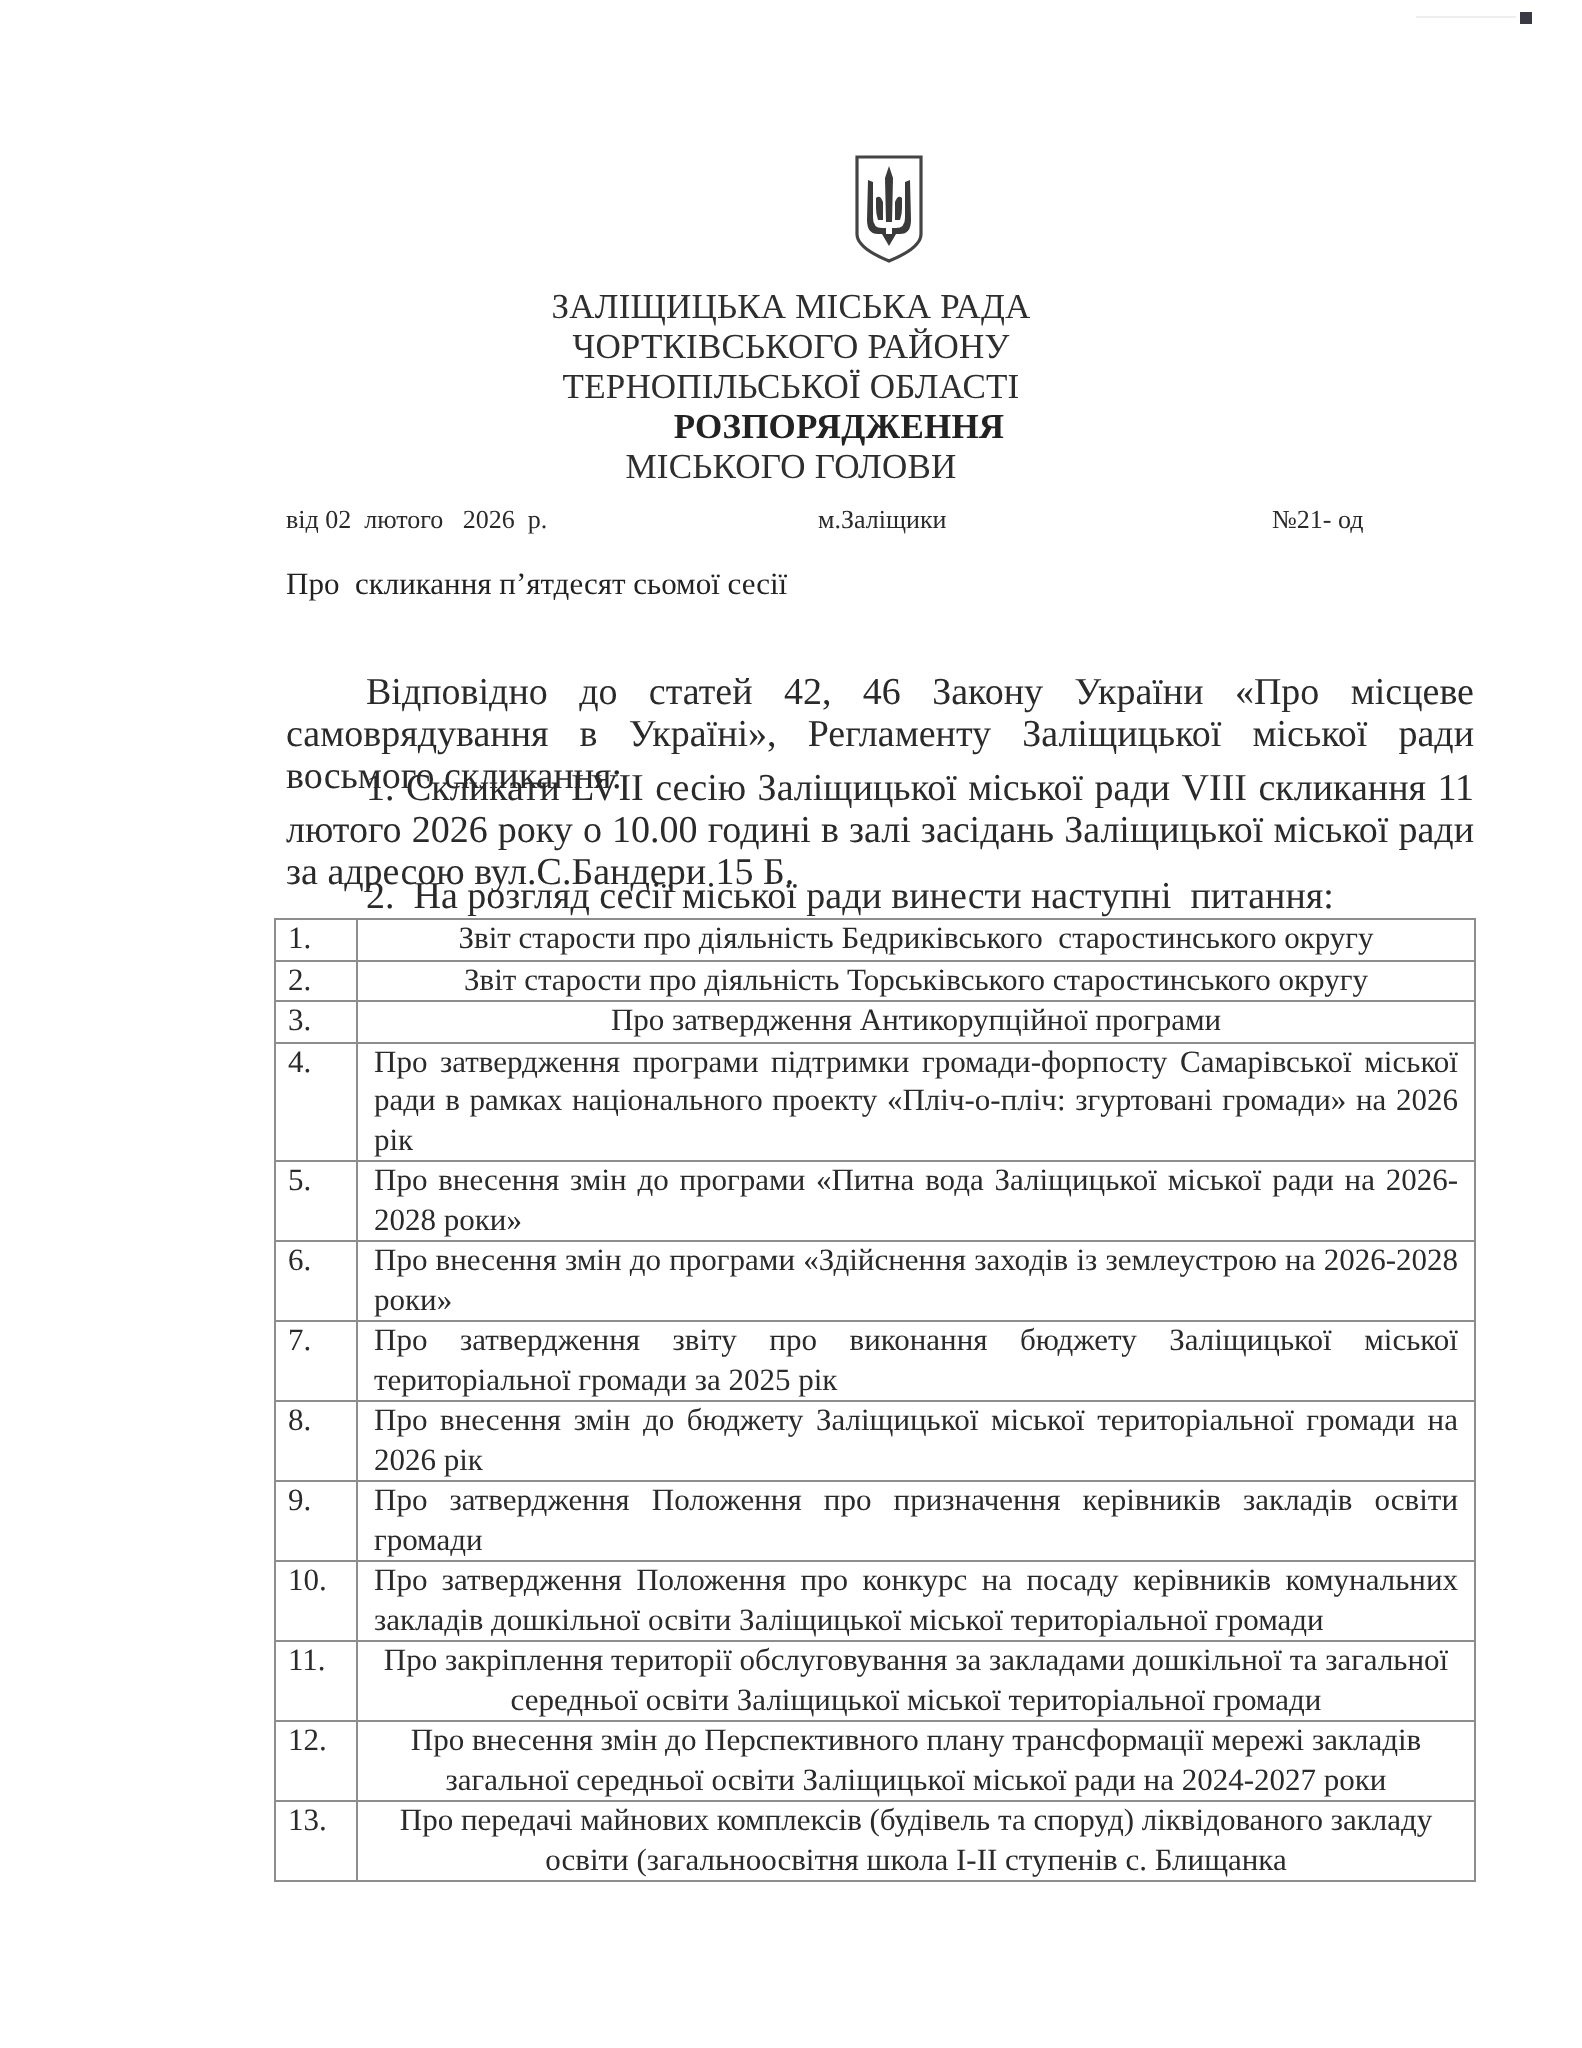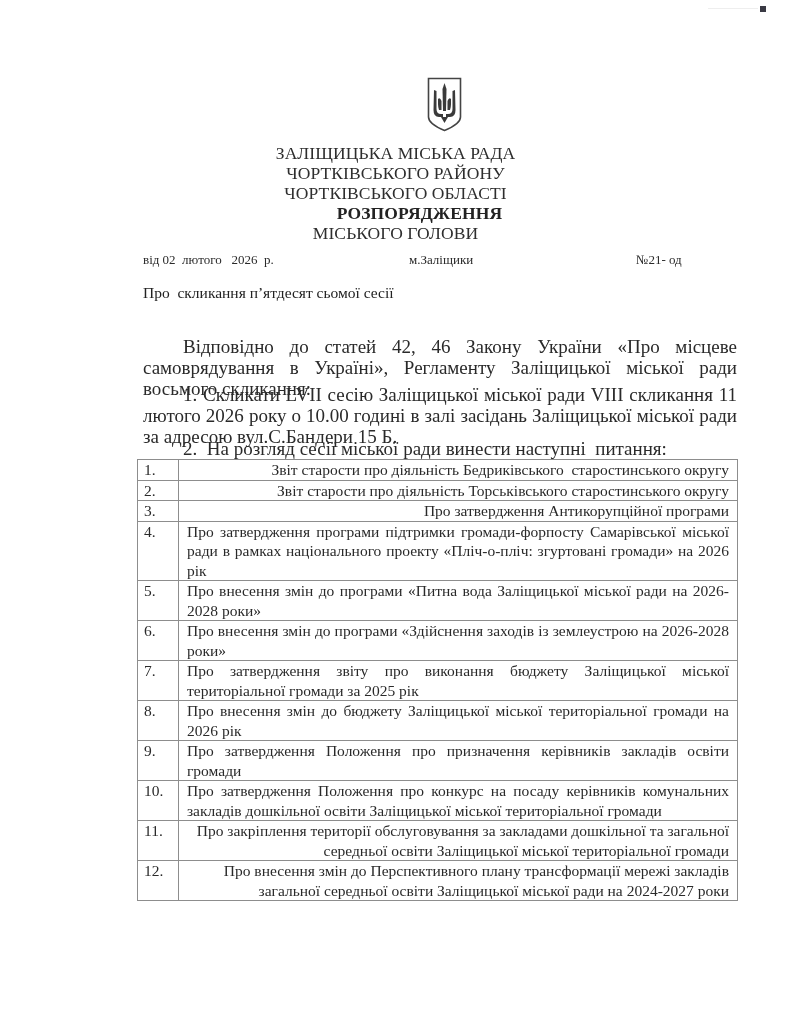--- a/index.html
+++ b/index.html
@@ -22,42 +22,42 @@
   .meta.num { left: 636px; }
 
   .subject { position: absolute; left: 143px; top: 283px; font-size: 15.5px; font-weight: normal; line-height: 20px; color: #222; }
 
   .para { position: absolute; left: 143px; width: 594px; font-size: 19px; line-height: 21px; text-align: justify; color: #2a2a2a; }
 
   table.agenda { position: absolute; left: 137px; top: 459px; width: 601px; border-collapse: collapse; font-size: 15.5px; color: #2a2a2a; }
   table.agenda td { border: 1px solid #8d8d8d; vertical-align: top; line-height: 19.5px; padding: 0 6px 0 6px; }
   table.agenda td.num { width: 28px; padding-left: 6px; }
   table.agenda td.txt { text-align: justify; padding-left: 8px; padding-right: 8px; }
-  table.agenda td.txt.left { text-align: right; }
+  table.agenda td.txt.left { text-align: center; }
 </style>
 </head>
 <body>
 
 <div class="scan-faint"></div>
 <div class="scan-mark"></div>
 
 <svg class="emblem" viewBox="0 0 35 55">
   <path d="M1.5 1.5 H33.5 V40 Q33.5 47 17.5 53.5 Q1.5 47 1.5 40 Z" fill="none" stroke="#444" stroke-width="1.6"></path>
   <path d="M17.5 6 L19.5 12 L19 34 L16 34 L15.5 12 Z" fill="#3a3a3a"></path>
   <path d="M7 13 L9.5 14 L9.5 32 Q9.5 37 14 37 L16 37 L16 40 L12 40 Q6.5 40 6.5 33 Z" fill="#3a3a3a"></path>
   <path d="M28 13 L25.5 14 L25.5 32 Q25.5 37 21 37 L19 37 L19 40 L23 40 Q28.5 40 28.5 33 Z" fill="#3a3a3a"></path>
   <path d="M11 22 Q13 20 14.5 24 L14.5 33 L12 33 Q11 30 11 27 Z" fill="#3a3a3a"></path>
   <path d="M24 22 Q22 20 20.5 24 L20.5 33 L23 33 Q24 30 24 27 Z" fill="#3a3a3a"></path>
   <path d="M14 40 L17.5 46 L21 40 Z" fill="#3a3a3a"></path>
 </svg>
 
 <div class="header" style="width:791px;">
   <div class="line">ЗАЛІЩИЦЬКА МІСЬКА РАДА</div>
   <div class="line">ЧОРТКІВСЬКОГО РАЙОНУ</div>
-  <div class="line">ЧОРТКІВСЬКОГО  ОБЛАСТІ</div>
+  <div class="line">ТЕРНОПІЛЬСЬКОЇ  ОБЛАСТІ</div>
   <div class="line bold">РОЗПОРЯДЖЕННЯ</div>
   <div class="line">МІСЬКОГО ГОЛОВИ</div>
 </div>
 
 <div class="meta date" style="white-space:pre;">від 02  лютого   2026  р.</div>
 <div class="meta city">м.Заліщики</div>
 <div class="meta num" style="white-space:pre;">№21- од</div>
 
 <div class="subject">
   <div style="white-space:pre;">Про  скликання п’ятдесят сьомої сесії</div>
@@ -110,14 +110,18 @@
       <td class="txt">Про затвердження Положення про конкурс на посаду керівників комунальних закладів дошкільної освіти Заліщицької міської територіальної громади</td>
     </tr>
     <tr>
       <td class="num">11.</td>
       <td class="txt left">Про закріплення території обслуговування за закладами дошкільної та загальної середньої освіти Заліщицької міської територіальної громади</td>
     </tr>
     <tr>
       <td class="num">12.</td>
       <td class="txt left">Про внесення змін до Перспективного плану трансформації мережі закладів загальної середньої освіти Заліщицької міської ради на 2024-2027 роки</td>
     </tr>
+    <tr>
+      <td class="num">13.</td>
+      <td class="txt left">Про передачі майнових комплексів (будівель та споруд) ліквідованого закладу освіти (загальноосвітня школа I-II ступенів с. Блищанка</td>
+    </tr>
   </tbody>
 </table>
 
 </body></html>

